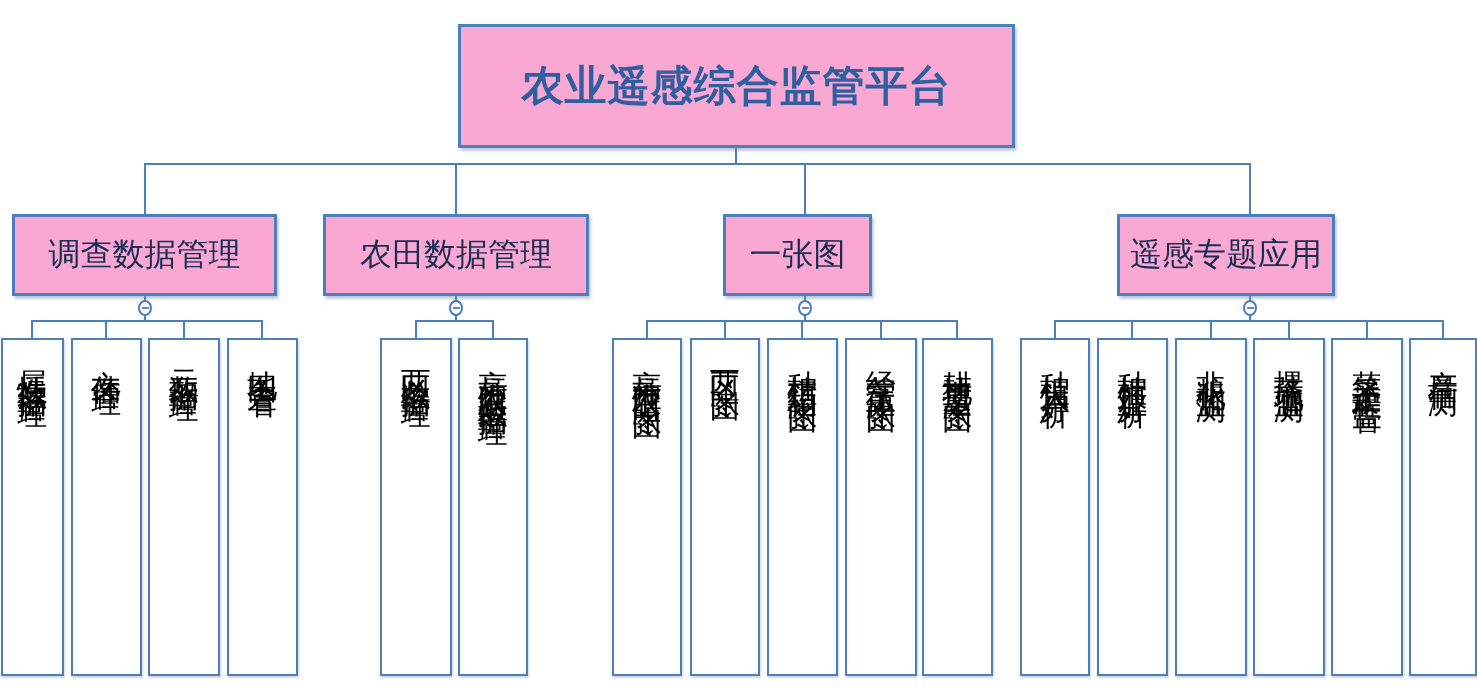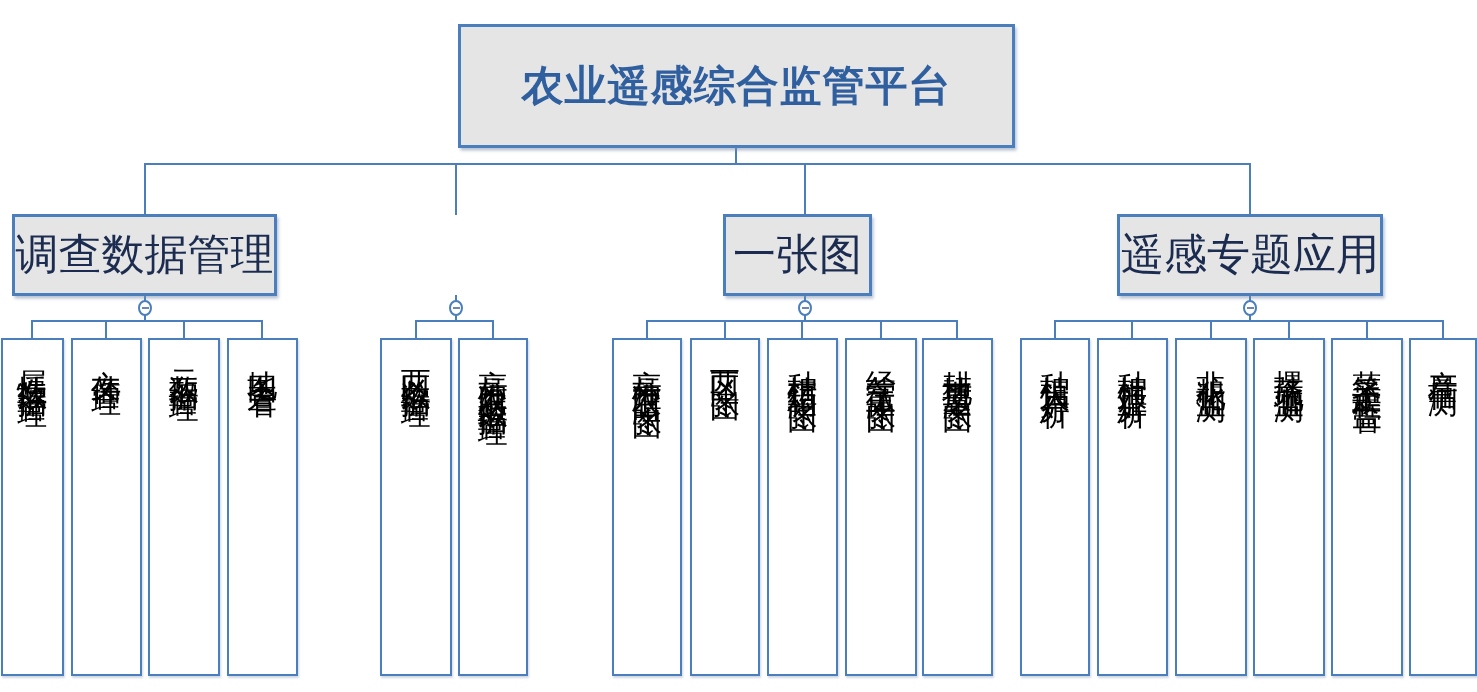--- a/index.html
+++ b/index.html
@@ -3,29 +3,29 @@
 <meta charset="utf-8">
 <style>
   html,body{margin:0;padding:0;background:#ffffff;}
   body{font-family:"Liberation Sans","DejaVu Sans",sans-serif;}
   #stage{position:relative;width:1477px;height:692px;background:#ffffff;overflow:hidden;}
 
   
   #connectors{position:absolute;left:0;top:0;width:1477px;height:692px;}
   #connectors line{stroke:#4a7ebd;stroke-width:2;}
 
-  .node{position:absolute;box-sizing:border-box;background:#e5e5e5;
+  .node{position:absolute;box-sizing:border-box;background:#f9a8d4;
         border:3px solid #4a7ebd;display:flex;align-items:center;justify-content:center;
         box-shadow:1.5px 2.5px 3px rgba(120,140,170,0.55);}
 
   .root-node{left:458px;top:24px;width:557px;height:124px;}
   .root-node .hlabel{font-size:42px;font-weight:bold;color:#2f5f9e;letter-spacing:1px;}
 
   .branch-node{top:214px;height:82px;}
-  .branch-node .hlabel{font-size:43px;color:#1b2c50;}
+  .branch-node .hlabel{font-size:32px;color:#1b2c50;}
 
   .leaf{position:absolute;box-sizing:border-box;top:338px;height:338px;background:#ffffff;
         border:2px solid #4a7ebd;display:flex;justify-content:center;align-items:flex-start;
         box-shadow:1px 1.5px 2px rgba(120,140,170,0.35);}
   .vtext{writing-mode:vertical-rl;text-orientation:upright;font-size:30px;line-height:1.05;
          letter-spacing:6px;padding-top:6px;color:#000000;}
 
   .toggle{position:absolute;top:300px;width:14px;height:16px;box-sizing:border-box;
           background:#ffffff;border:2px solid #4a7ebd;border-radius:50%;
           display:flex;align-items:center;justify-content:center;cursor:pointer;}
@@ -75,24 +75,27 @@
     <line x1="1443" y1="320" x2="1443" y2="339"></line>
   </svg>
 
   <div class="node root-node">
     <span class="hlabel">农业遥感综合监管平台</span>
   </div>
 
   <div class="node branch-node" style="left:12px;width:265px;">
     <span class="hlabel">调查数据管理</span>
   </div>
+  <div class="node branch-node" style="left:323px;width:266px;">
+    <span class="hlabel">农田数据管理</span>
+  </div>
   <div class="node branch-node" style="left:723px;width:149px;">
     <span class="hlabel">一张图</span>
   </div>
-  <div class="node branch-node" style="left:1117px;width:266px;">
+  <div class="node branch-node" style="left:1117px;width:218px;">
     <span class="hlabel">遥感专题应用</span>
   </div>
 
   <div class="toggle" style="left:138px;">
       <div class="dash"></div>
     </div>
   <div class="toggle" style="left:449px;">
       <div class="dash"></div>
     </div>
   <div class="toggle" style="left:798px;">

